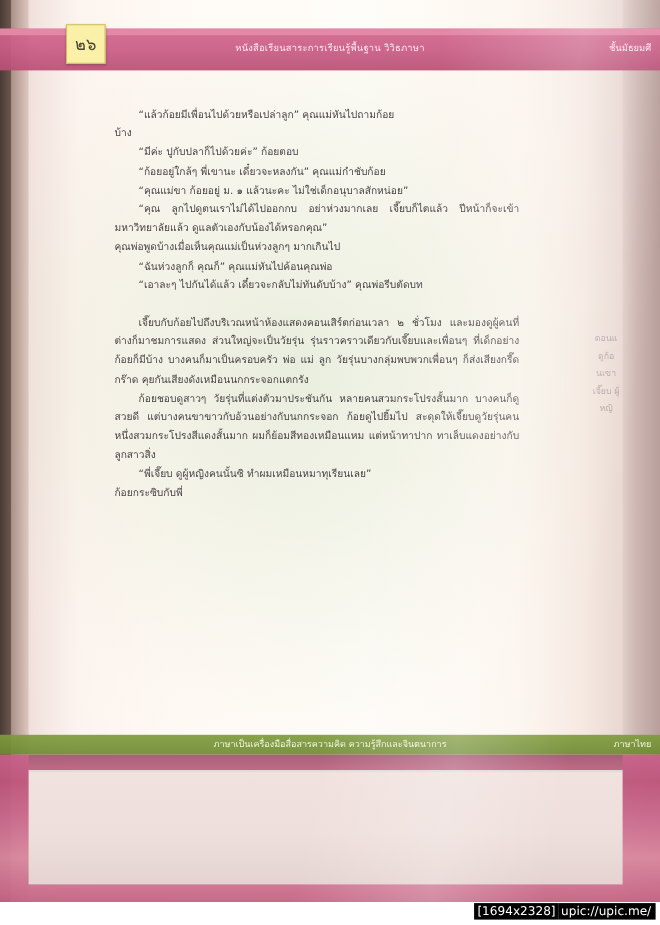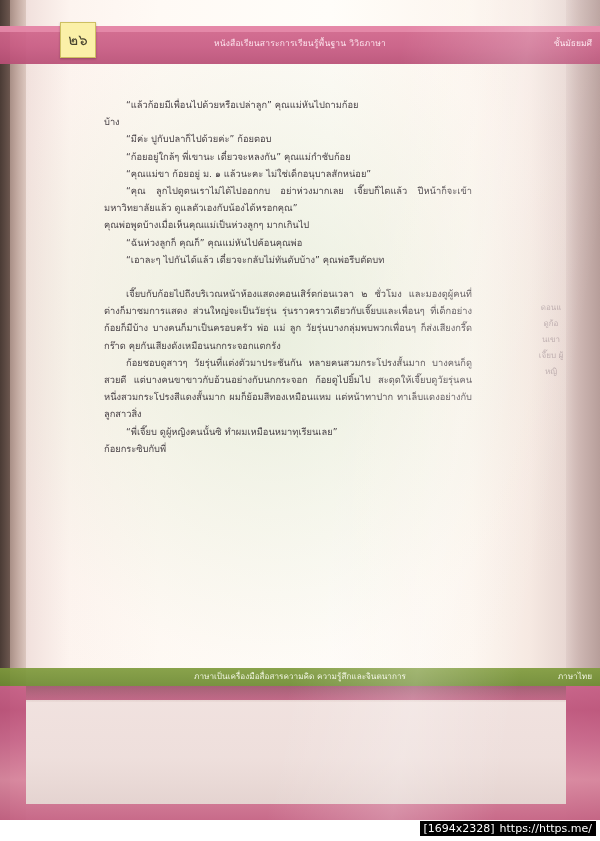--- a/index.html
+++ b/index.html
@@ -321,16 +321,16 @@
 
   <div class="lower-pink"></div>
   <div class="lower-white"></div>
   <div class="lower-fold"></div>
 
   <div class="sheen"></div>
 
   <div class="watermark-bar"></div>
   <div class="watermark">
     <span class="wm-dim">[1694x2328]</span>
-      <span class="wm-url">https://https.me/</span>
+      <span class="wm-url">upic://upic.me/</span>
   </div>
 
 </div>
 
 </body></html>

